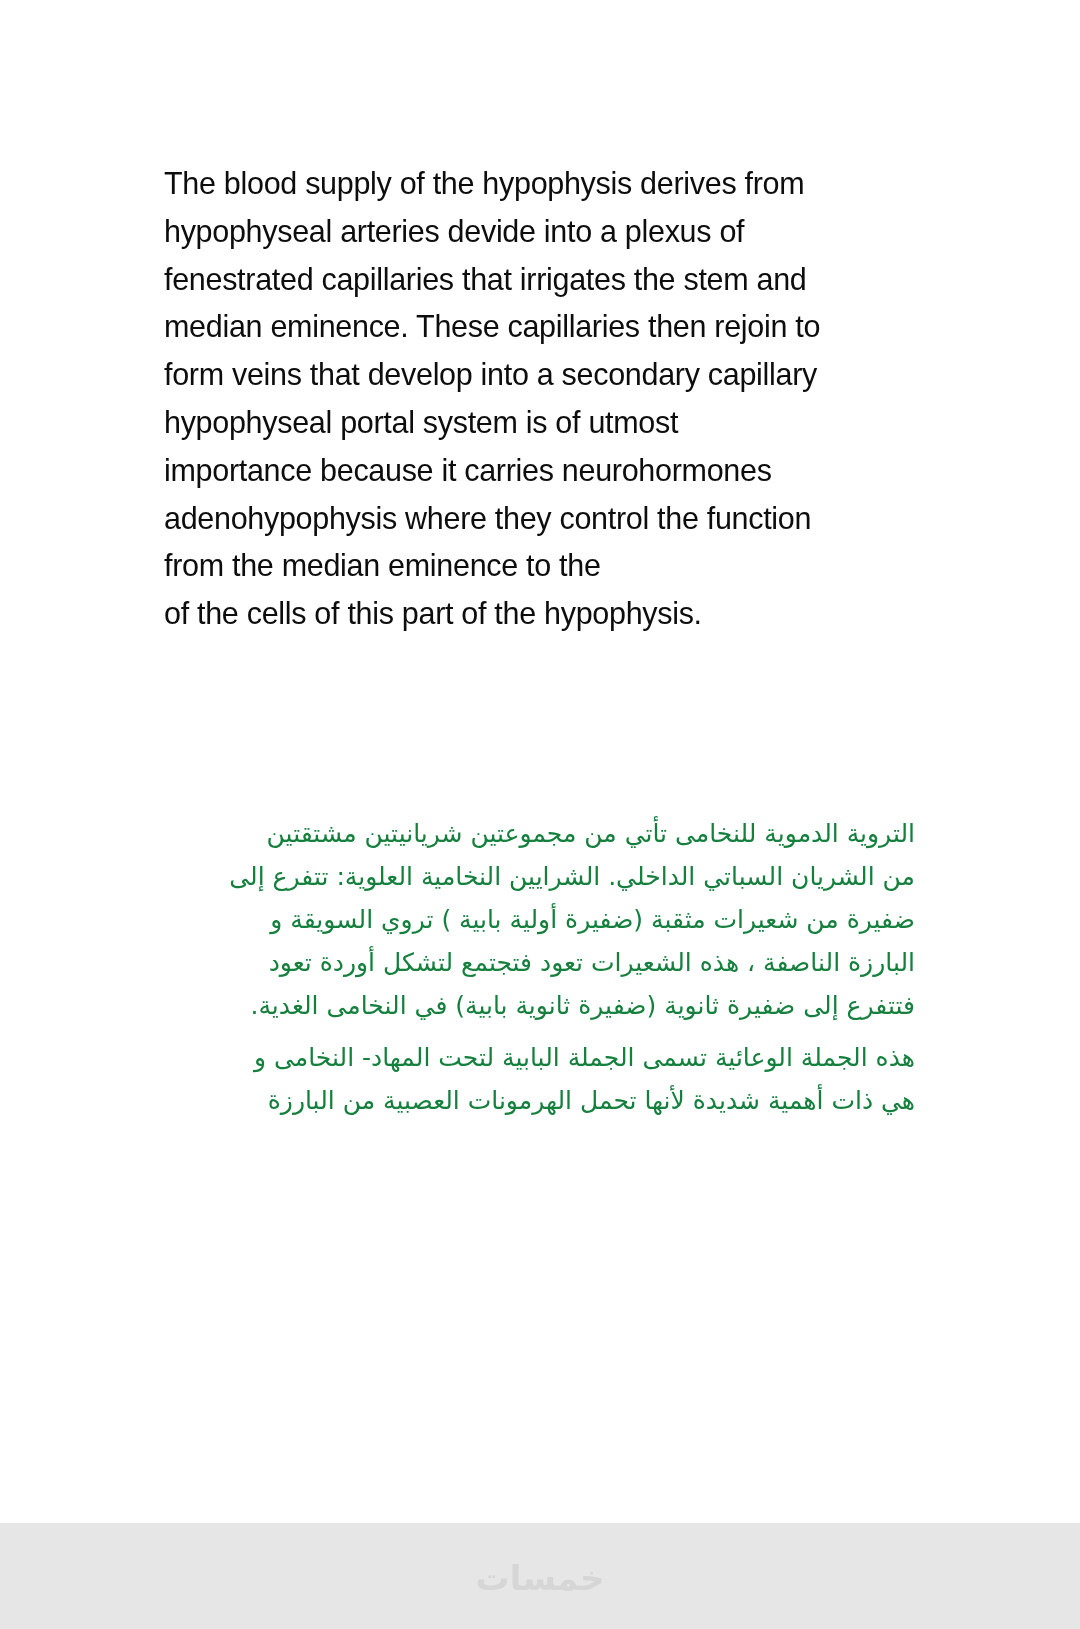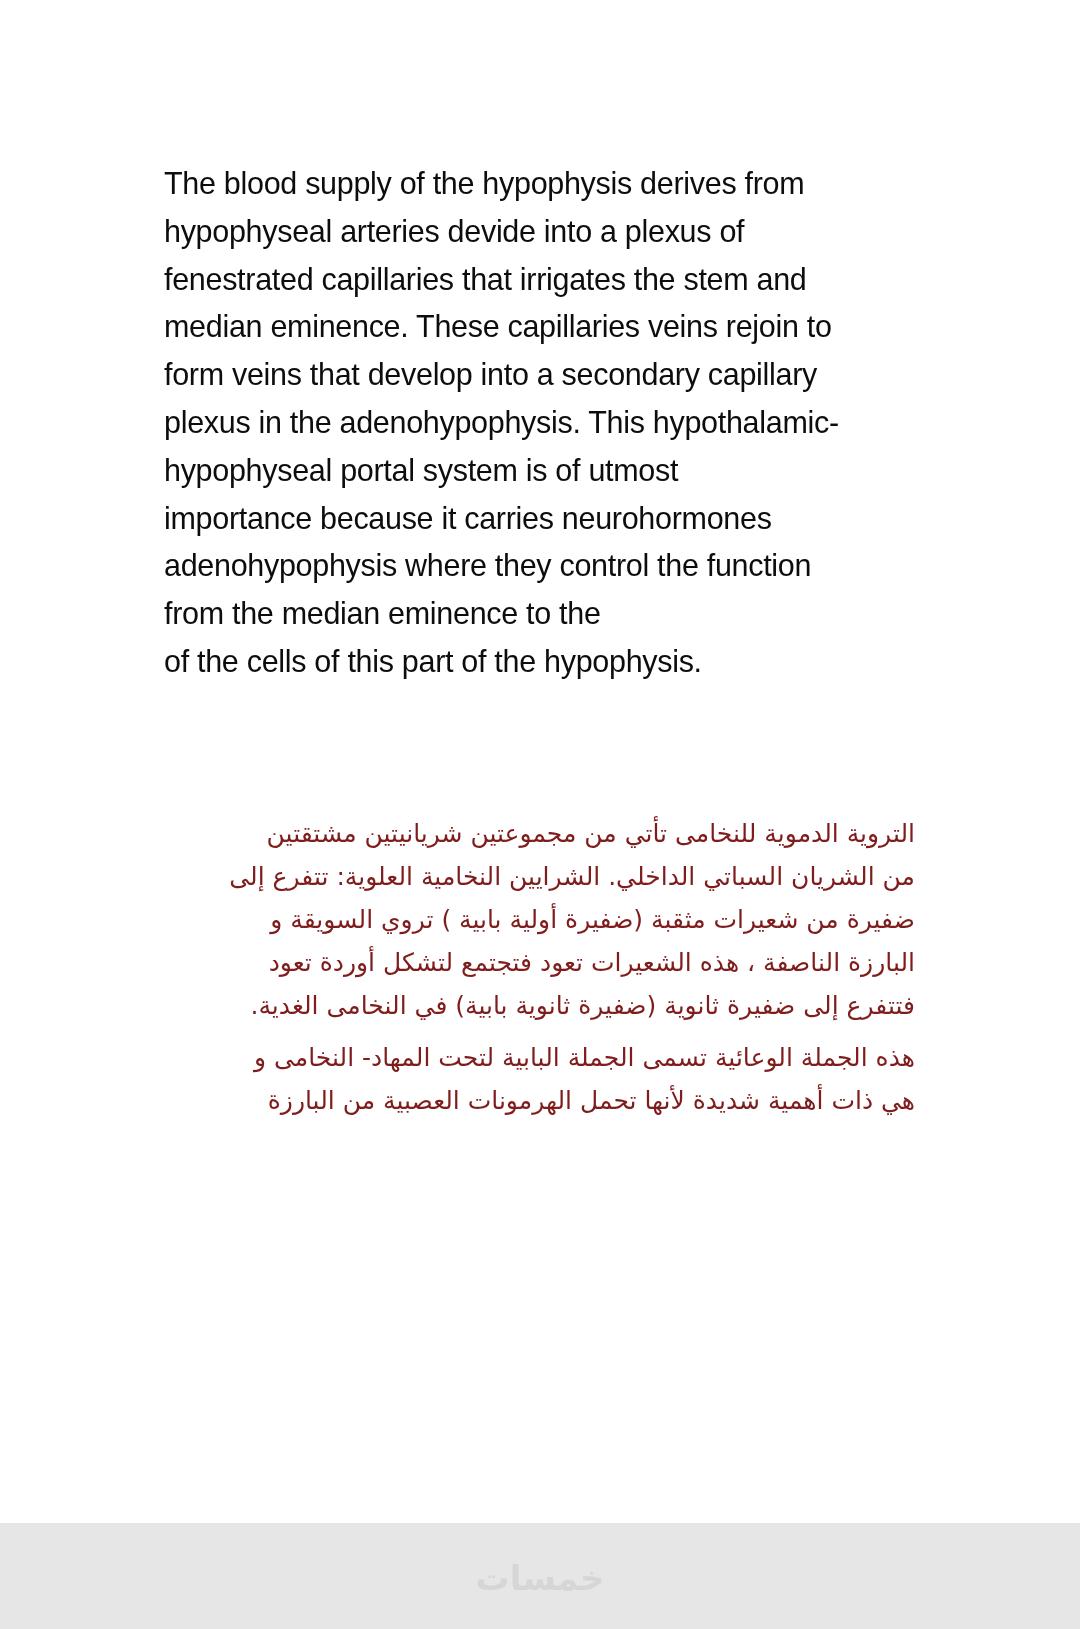--- a/index.html
+++ b/index.html
@@ -39,21 +39,21 @@
     }
     .arabic-block {
       position: absolute;
       right: 165px;
       top: 776px;
       width: 760px;
       direction: rtl;
       font-family: "DejaVu Sans", sans-serif;
       font-size: 25px;
       line-height: 43px;
-      color: #7f1d1d;
+      color: #15803d;
     }
     .arabic-block .line {
       display: block;
       white-space: nowrap;
     }
     .arabic-block .para-gap {
       height: 9px;
     }
     .footer {
       position: absolute;
@@ -78,23 +78,22 @@
   </style>
 </head>
 <body>
 
 <div class="page">
 
   <div class="english-block">
     <span class="line">The blood supply of the hypophysis derives from</span>
     <span class="line">hypophyseal arteries devide into a plexus of</span>
     <span class="line">fenestrated capillaries that irrigates the stem and</span>
-    <span class="line">median eminence. These capillaries veins rejoin to</span>
+    <span class="line">median eminence. These capillaries then rejoin to</span>
     <span class="line">form veins that develop into a secondary capillary</span>
-    <span class="line">plexus in the adenohypophysis. This hypothalamic-</span>
     <span class="line">hypophyseal portal system is of utmost</span>
     <span class="line">importance because it carries neurohormones</span>
     <span class="line">adenohypophysis where they control the function</span>
     <span class="line">from the median eminence to the</span>
     <span class="line">of the cells of this part of the hypophysis.</span>
   </div>
 
   <div class="arabic-block">
     <div>
       <span class="line">التروية الدموية للنخامى تأتي من مجموعتين شريانيتين مشتقتين</span>

